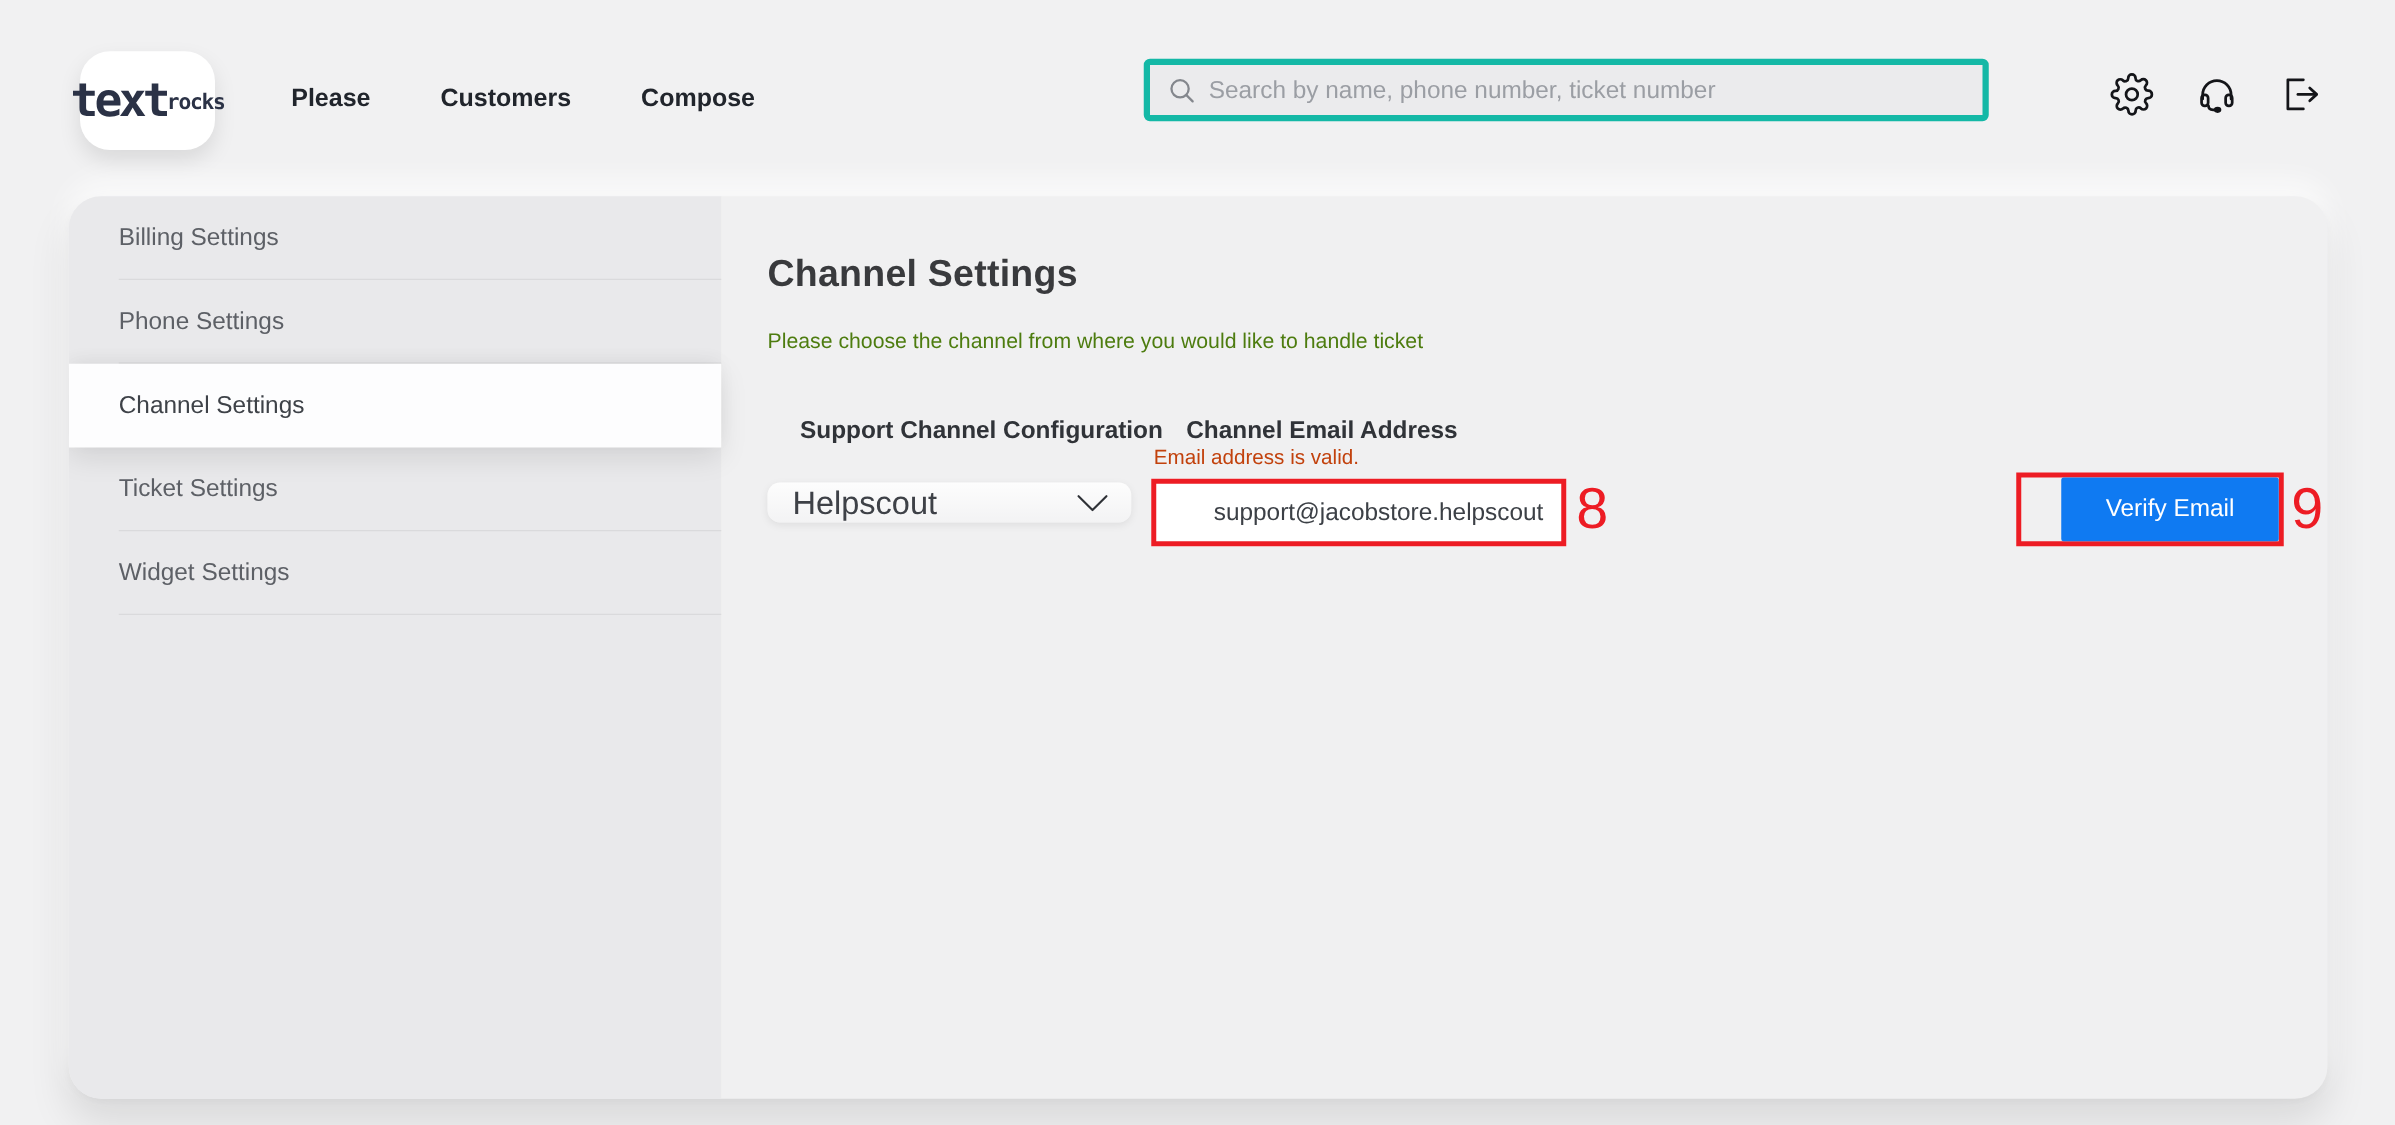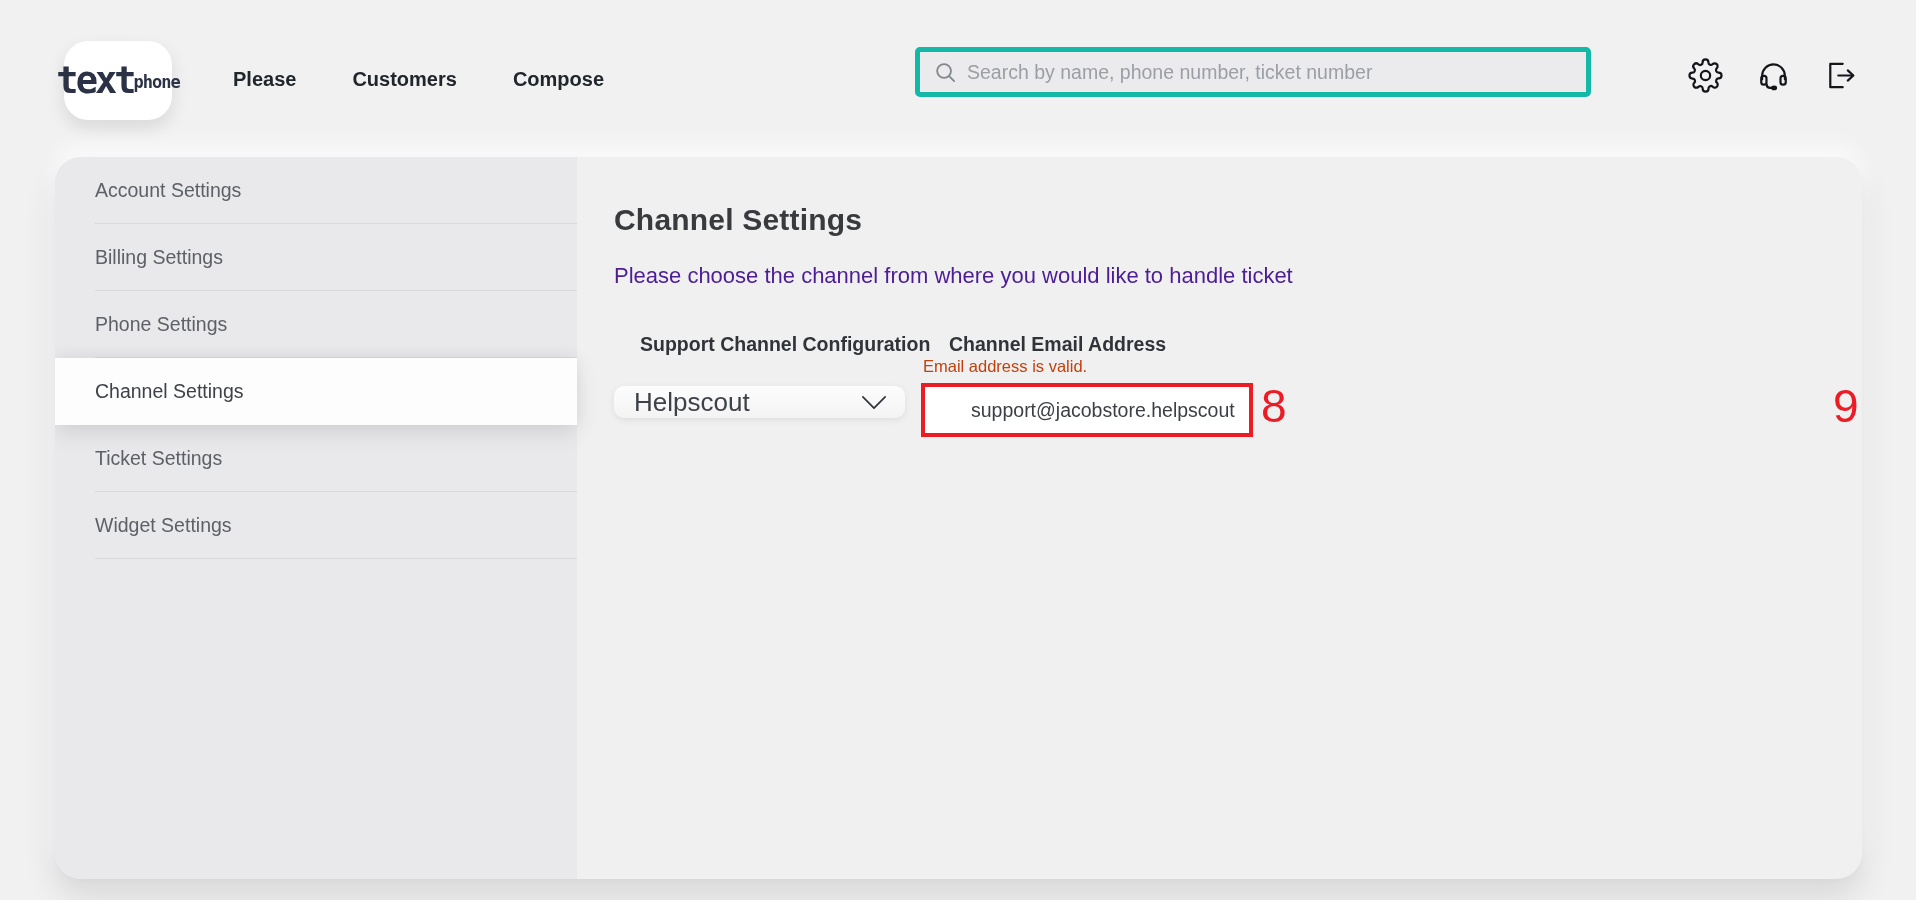--- a/index.html
+++ b/index.html
@@ -91,21 +91,21 @@
   .side-item.active::after { display:none; }
 
   
   .content { position:absolute; left:522px; top:0; right:0; bottom:0; }
   .page-title {
     position:absolute; left:37px; top:46px;
     font-size:30px; font-weight:700; color:#393a3d; letter-spacing:.2px;
   }
   .page-subtitle {
     position:absolute; left:37px; top:106px;
-    font-size:22px; color:#4c1d95;
+    font-size:17px; color:#4d7c0f;
   }
   .field-label {
     position:absolute; top:176px;
     font-size:19.5px; font-weight:700; color:#303338;margin-left:26px;
   }
   .label-support { left:37px; }
   .label-email   { left:346px; }
   .valid-msg {
     position:absolute; left:346px; top:200px;
     font-size:16.5px; color:#c2410c;
@@ -143,21 +143,21 @@
     color:#ed1c24; font-size:46px; line-height:1; font-weight:400;
   }
   .num-8 { left:684px; }
   .num-9 { left:1256px; }
 </style>
 </head>
 <body>
 
 <div class="logo">
   <div class="logo-line1">text</div>
-  <div class="logo-line2">phone</div>
+  <div class="logo-line2">rocks</div>
 </div>
 
 <nav class="nav">
   <div class="nav-item">Please</div>
   <div class="nav-item">Customers</div>
   <div class="nav-item">Compose</div>
 </nav>
 
 <div class="search-bar">
   <span style="display:flex;">
@@ -190,21 +190,20 @@
   <svg width="35" height="35" viewBox="0 0 24 24" fill="none" stroke="currentColor" stroke-width="1.5" stroke-linecap="round" stroke-linejoin="round">
     <path d="M13.5 4H5v16h8.5"></path>
     <path d="M10.5 12h10"></path>
     <path d="M17 8.5l3.8 3.5L17 15.5"></path>
   </svg>
 </span>
 
 <div class="card">
 
   <aside class="sidebar">
-    <div class="side-item">Account Settings</div>
     <div class="side-item">Billing Settings</div>
     <div class="side-item">Phone Settings</div>
     <div class="side-item active">Channel Settings</div>
     <div class="side-item">Ticket Settings</div>
     <div class="side-item">Widget Settings</div>
   </aside>
 
   <section class="content">
 
     <h1 class="page-title">Channel Settings</h1>
@@ -221,16 +220,19 @@
           <path d="M2 2l12 12L26 2"></path>
         </svg>
       </span>
     </div>
 
     <div class="annot-box annot-input-box">
       <input class="email-input" type="text" value="support@jacobstore.helpscout" style="">
     </div>
     <div class="annot-num num-8">8</div>
 
+    <div class="annot-box annot-btn-box">
+      <button class="verify-btn">Verify Email</button>
+    </div>
     <div class="annot-num num-9">9</div>
 
   </section>
 </div>
 
 </body></html>

